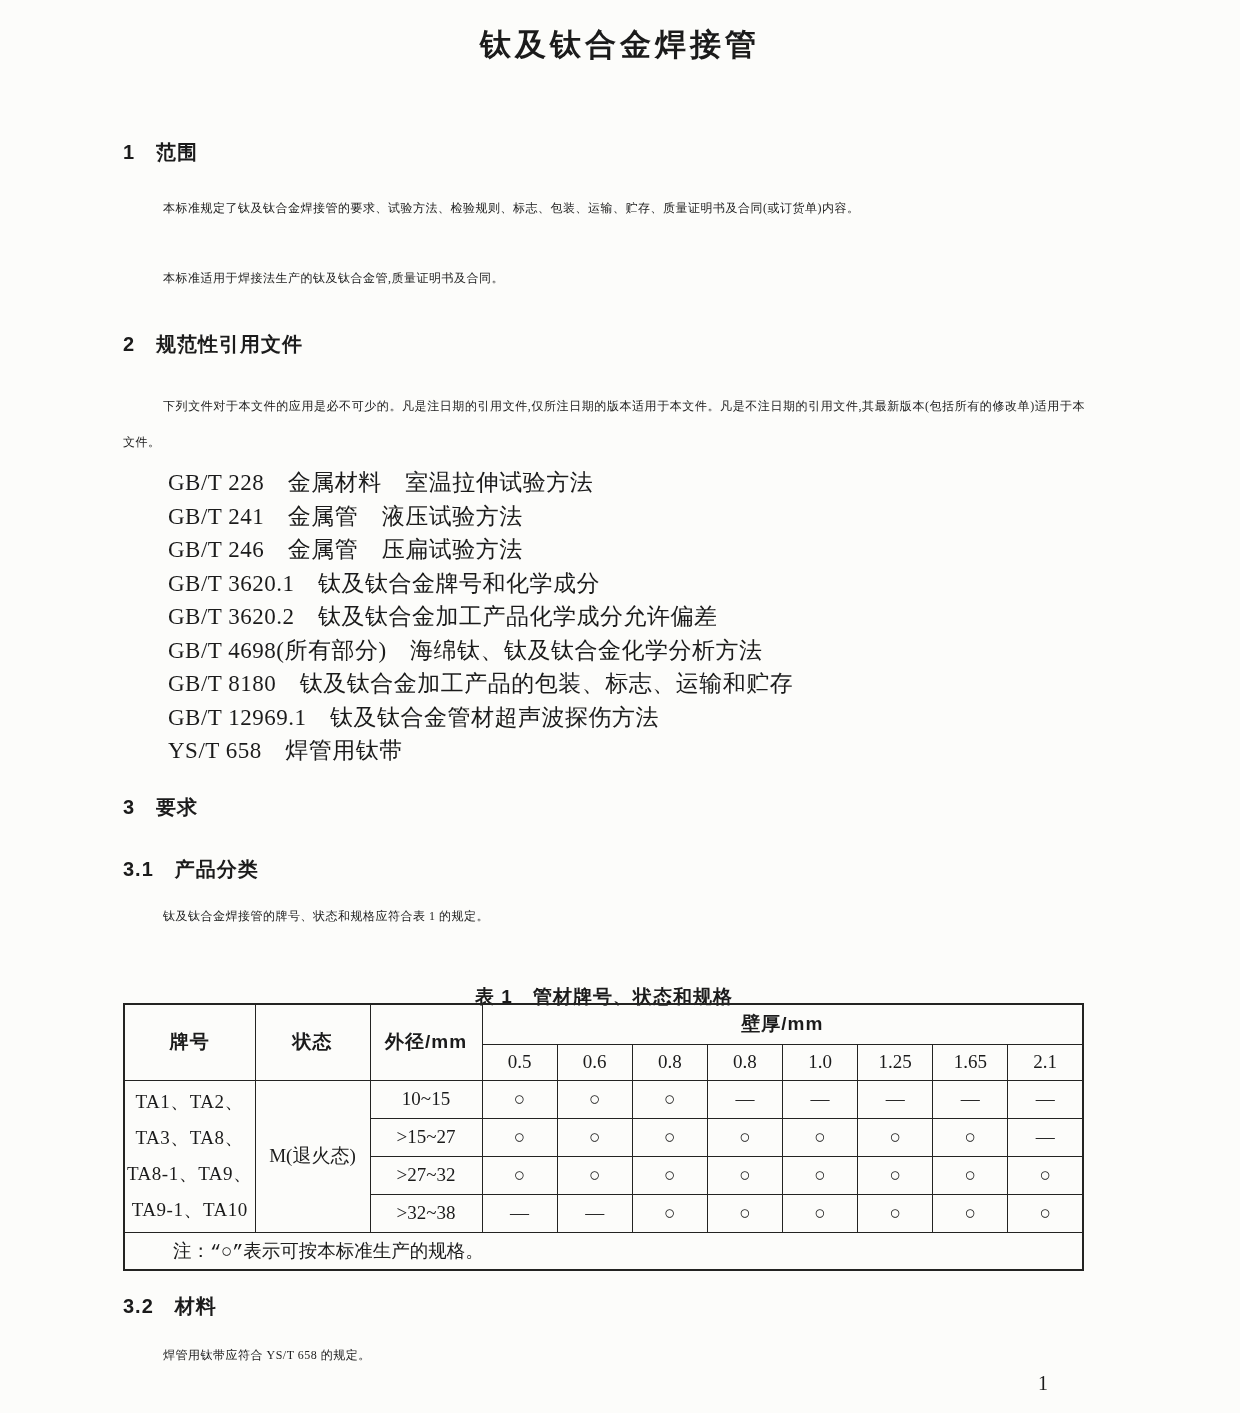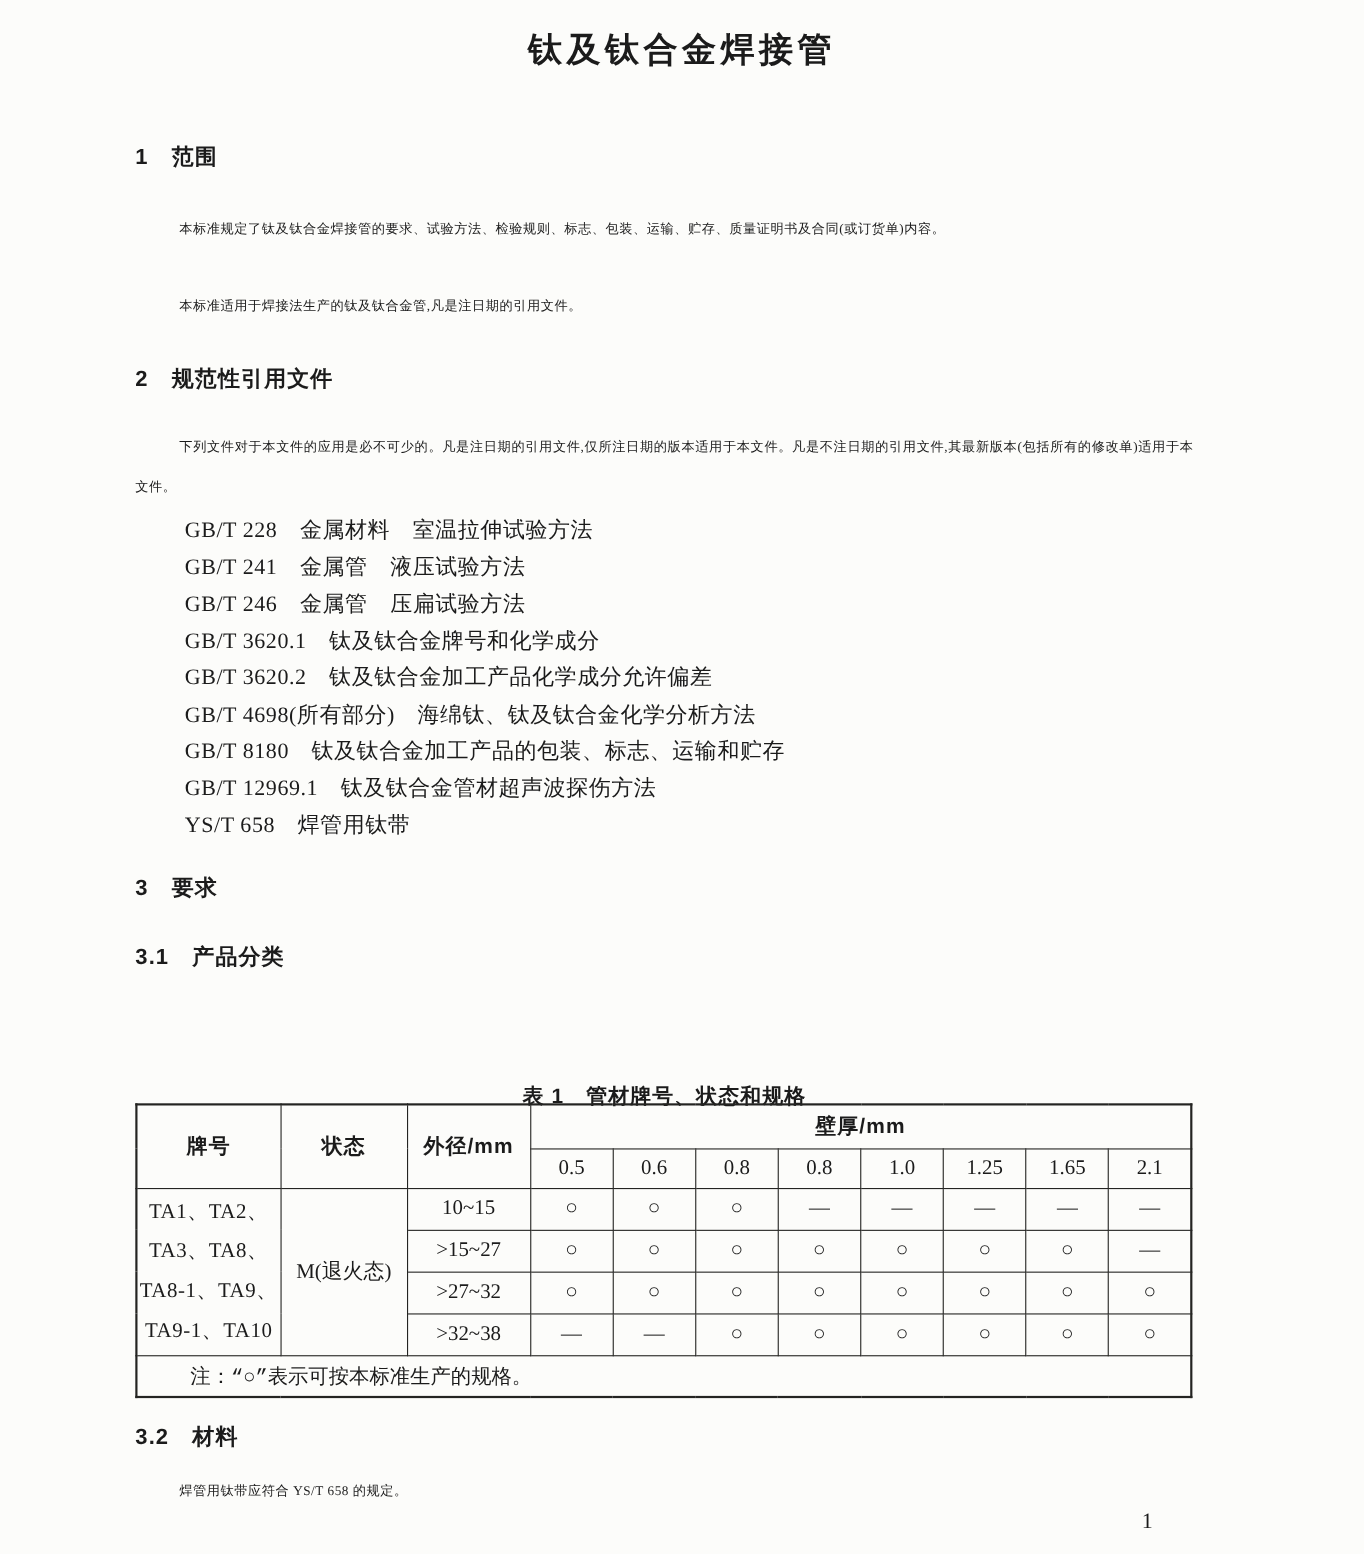--- a/index.html
+++ b/index.html
@@ -20,21 +20,21 @@
     font-family:"Liberation Sans","DejaVu Sans",sans-serif;
     font-size:20px; font-weight:bold; letter-spacing:1px; white-space:pre-wrap;
   }
   .p {
     position:absolute; left:0; width:962px;
     font-size:12px; line-height:36px; text-align:justify;
     text-indent:40px; letter-spacing:0.5px;
   }
   .refs { position:absolute; left:0; top:466px; width:962px; }
   .ref {
-    padding-left:45px; font-size:20px; line-height:33.5px;
+    padding-left:45px; font-size:23px; line-height:33.5px;
     white-space:pre-wrap; letter-spacing:0.5px;
   }
   .caption {
     position:absolute; left:0; top:984px; width:962px; text-align:center;
     font-family:"Liberation Sans","DejaVu Sans",sans-serif;
     font-size:19px; font-weight:bold; letter-spacing:1px; white-space:pre-wrap;
   }
   table.t1 {
     position:absolute; left:0; top:1003px; width:961px;
     border-collapse:collapse; table-layout:fixed;
@@ -60,41 +60,42 @@
   .pageno { position:absolute; left:1038px; top:1372px; font-size:20px; }
 </style>
 </head>
 <body>
 
 <div class="page">
   <div class="doc-title">钛及钛合金焊接管</div>
 
   <div class="content">
 
-    <div class="h" style="top:129px">1　范围</div>
+    <div class="h" style="top:139px">1　范围</div>
     <div class="p" style="top:190px">本标准规定了钛及钛合金焊接管的要求、试验方法、检验规则、标志、包装、运输、贮存、质量证明书及合同(或订货单)内容。</div>
-    <div class="p" style="top:260px">本标准适用于焊接法生产的钛及钛合金管,凡是注日期的引用文件。</div>
+    <div class="p" style="top:260px">本标准适用于焊接法生产的钛及钛合金管,质量证明书及合同。</div>
 
     <div class="h" style="top:331px">2　规范性引用文件</div>
     <div class="p" style="top:388px">下列文件对于本文件的应用是必不可少的。凡是注日期的引用文件,仅所注日期的版本适用于本文件。凡是不注日期的引用文件,其最新版本(包括所有的修改单)适用于本文件。</div>
 
     <div class="refs">
       <div class="ref">GB/T 228　金属材料　室温拉伸试验方法</div>
       <div class="ref">GB/T 241　金属管　液压试验方法</div>
       <div class="ref">GB/T 246　金属管　压扁试验方法</div>
       <div class="ref">GB/T 3620.1　钛及钛合金牌号和化学成分</div>
       <div class="ref">GB/T 3620.2　钛及钛合金加工产品化学成分允许偏差</div>
       <div class="ref">GB/T 4698(所有部分)　海绵钛、钛及钛合金化学分析方法</div>
       <div class="ref">GB/T 8180　钛及钛合金加工产品的包装、标志、运输和贮存</div>
       <div class="ref">GB/T 12969.1　钛及钛合金管材超声波探伤方法</div>
       <div class="ref">YS/T 658　焊管用钛带</div>
     </div>
 
     <div class="h" style="top:794px">3　要求</div>
     <div class="h" style="top:856px">3.1　产品分类</div>
+    <div class="p" style="top:898px">钛及钛合金焊接管的牌号、状态和规格应符合表 1 的规定。</div>
 
     <div class="caption">表 1　管材牌号、状态和规格</div>
 
     <table class="t1">
       <colgroup>
         <col style="width:131px">
           <col style="width:115px">
           <col style="width:112px">
         <col>
           <col>

